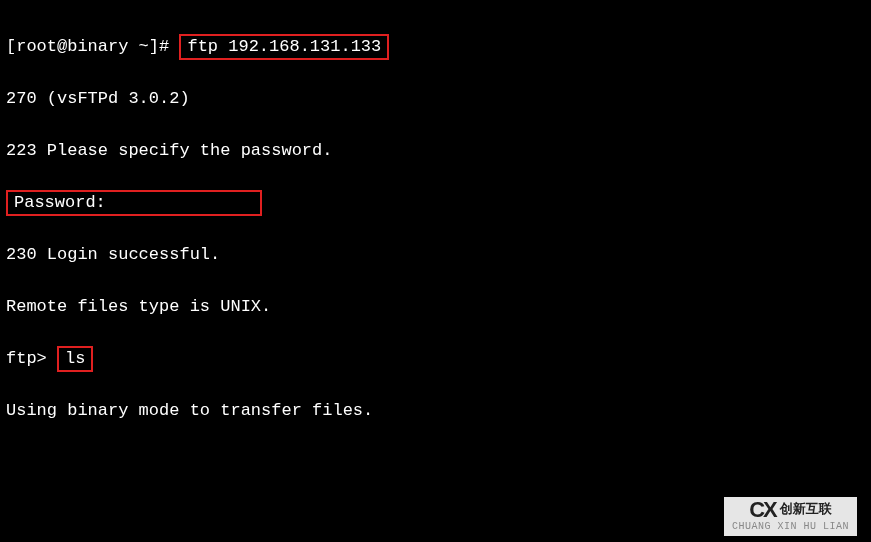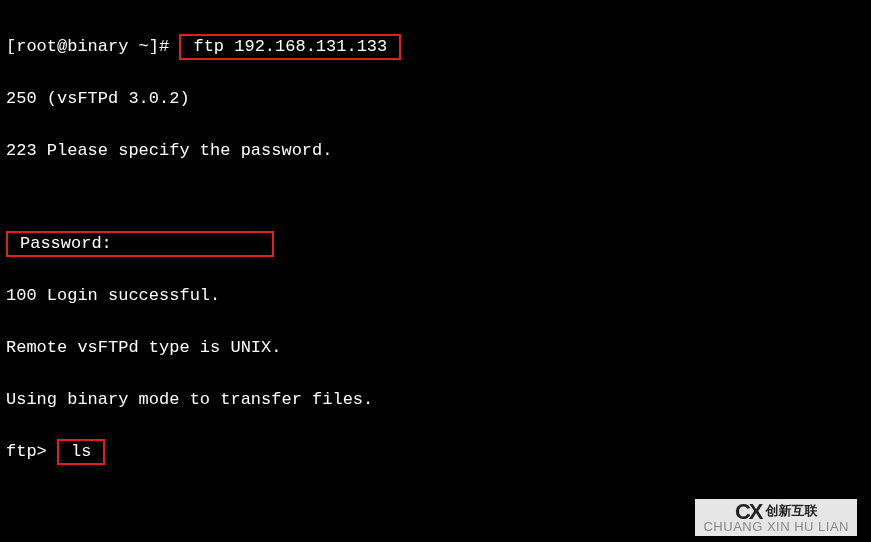--- a/index.html
+++ b/index.html
@@ -15,21 +15,21 @@
     position: relative;
     overflow: hidden;
   }
   .term {
     padding: 8px 6px;
     white-space: pre;
   }
   .line { display:block; }
   .hl {
     border: 2px solid #e02020;
-    padding: 0 12px;
+    padding: 0 6px;
     display: inline-block;
     line-height: 22px;
     height: 22px;
     vertical-align: top;
   }
   .watermark {
     position: absolute;
     right: 14px;
     bottom: 6px;
     background: rgba(255,255,255,0.9);
@@ -43,34 +43,34 @@
   .watermark .c {
     font-size: 22px;
     font-weight: bold;
     color: #222;
     letter-spacing: -2px;
     display:inline-block;
     vertical-align: middle;
     margin-right:4px;
   }
   .watermark .top {font-weight:bold; color:#222;}
-  .watermark .sub {font-size:13px; color:#888; letter-spacing:0.5px;}
+  .watermark .sub {font-size:10px; color:#888; letter-spacing:0.5px;font-family:Liberation Mono, monospace;}
 </style>
 </head>
 <body>
 
 <div class="term">
 <span class="line"><span>[root@binary ~]# </span><span class="hl">ftp 192.168.131.133</span></span>
-<span class="line">250 (vsFTPd 3.0.2)</span>
+<span class="line">270 (vsFTPd 3.0.2)</span>
 <span class="line">223 Please specify the password.</span>
-<span class="line"><span class="hl" style="width:240px;margin-top:41px;">Password:</span></span>
-<span class="line">100 Login successful.</span>
-<span class="line">Remote vsFTPd type is UNIX.</span>
+<span class="line"><span class="hl" style="width:240px;">Password:</span></span>
+<span class="line">230 Login successful.</span>
+<span class="line">Remote files type is UNIX.</span>
+<span class="line"><span>ftp&gt; </span><span class="hl">ls</span></span>
 <span class="line">Using binary mode to transfer files.</span>
-<span class="line"><span>ftp&gt; </span><span class="hl">ls</span></span>
 
 
 
 
 
 
 
 
 
 </div>

